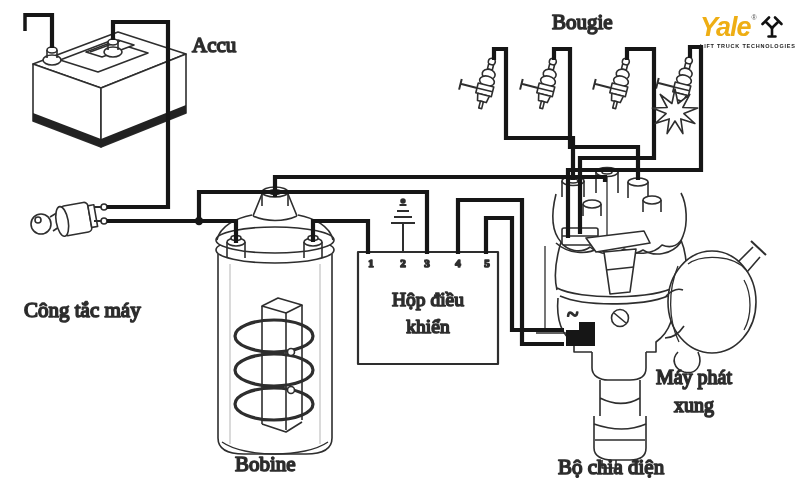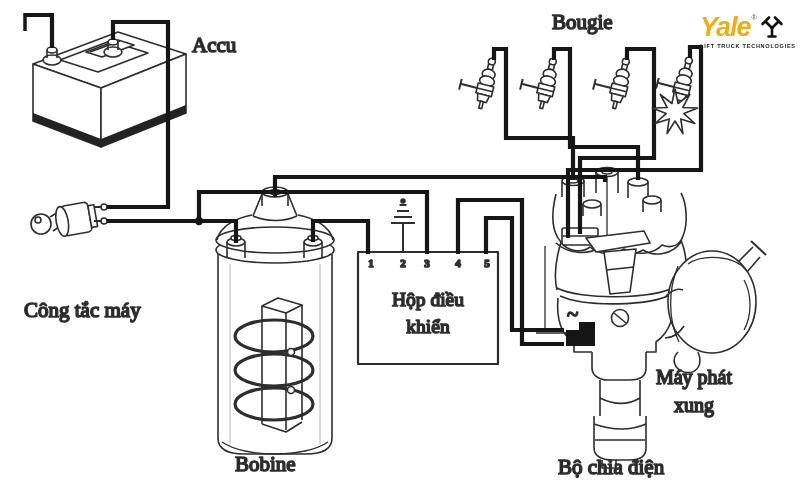--- a/index.html
+++ b/index.html
@@ -6,21 +6,21 @@
   #stage{position:relative;width:800px;height:500px;background:#ffffff;overflow:hidden;
          font-family:"Liberation Serif",serif;}
   #art{position:absolute;inset:0;}
   svg text{fill:#1c1c1c;}
   .lbl{font-size:21px;}
   .lbl-m{font-size:20px;}
   .boxlbl{font-size:19.5px;}
   .termnum{font-size:11px;font-weight:bold;}
   .tilde{font-size:21px;}
   
-  #logo{position:absolute;top:14px;right:4px;width:96px;text-align:center;
+  #logo{position:absolute;top:14px;right:4px;width:96px;text-align:left;
         font-family:"Liberation Sans",sans-serif;line-height:1;}
   #logo .row{display:flex;align-items:flex-start;}
   #logo .brand{color:#eeae14;font-size:27px;font-weight:bold;font-style:italic;
                letter-spacing:-1px;}
   #logo .reg{color:#555;font-size:7px;margin-left:1px;}
   #logo .tag{font-size:5.5px;letter-spacing:.14em;color:#222;margin-top:3px;
              font-weight:bold;white-space:nowrap;}
   #logo svg{margin-left:3px;margin-top:1px;}
 </style>
 </head>

